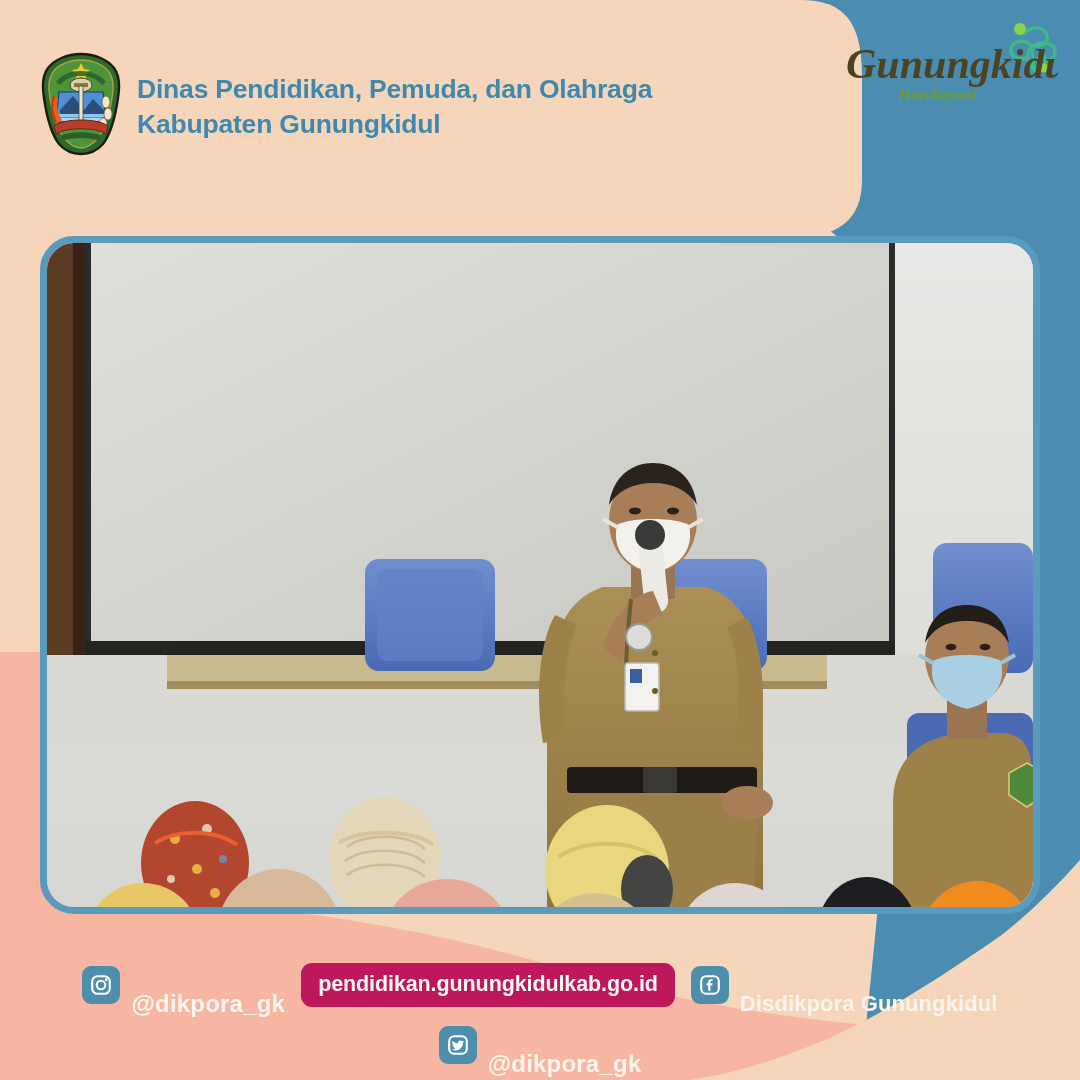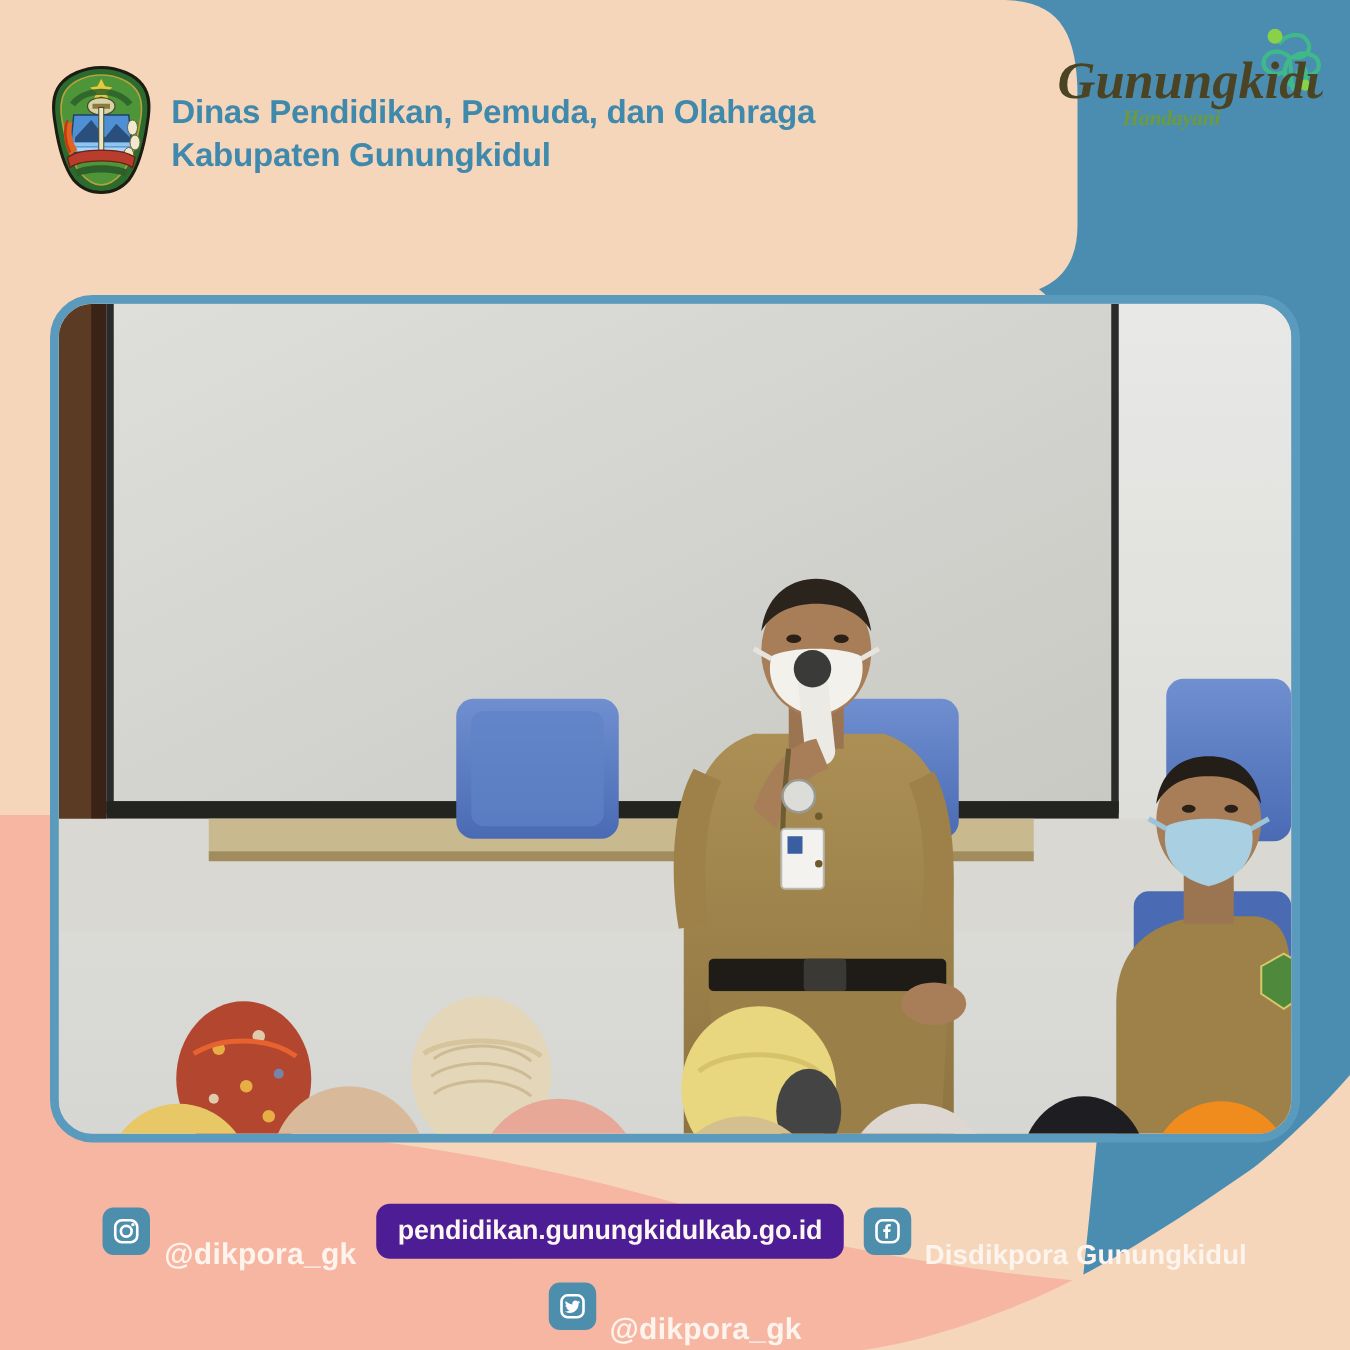--- a/index.html
+++ b/index.html
@@ -66,21 +66,21 @@
     background:#4e8ead;
     display:flex; align-items:center; justify-content:center;
     flex:0 0 auto;
   }
   .handle {
     color:#fdf4ee; font-size:24px; font-weight:bold;
     letter-spacing:0.2px; white-space:nowrap;margin-top:38px;
   }
   .handle.small { font-size:22px; letter-spacing:0.1px; }
   .url-pill {
-    background:#4c1d95; color:#fdf7f2;
+    background:#be185d; color:#fdf7f2;
     border-radius:11px;
     padding:9px 17px 10px;
     font-size:21.5px; font-weight:bold;
     white-space:nowrap;
     letter-spacing:-0.1px;
   }
 </style>
 </head>
 <body>
 

